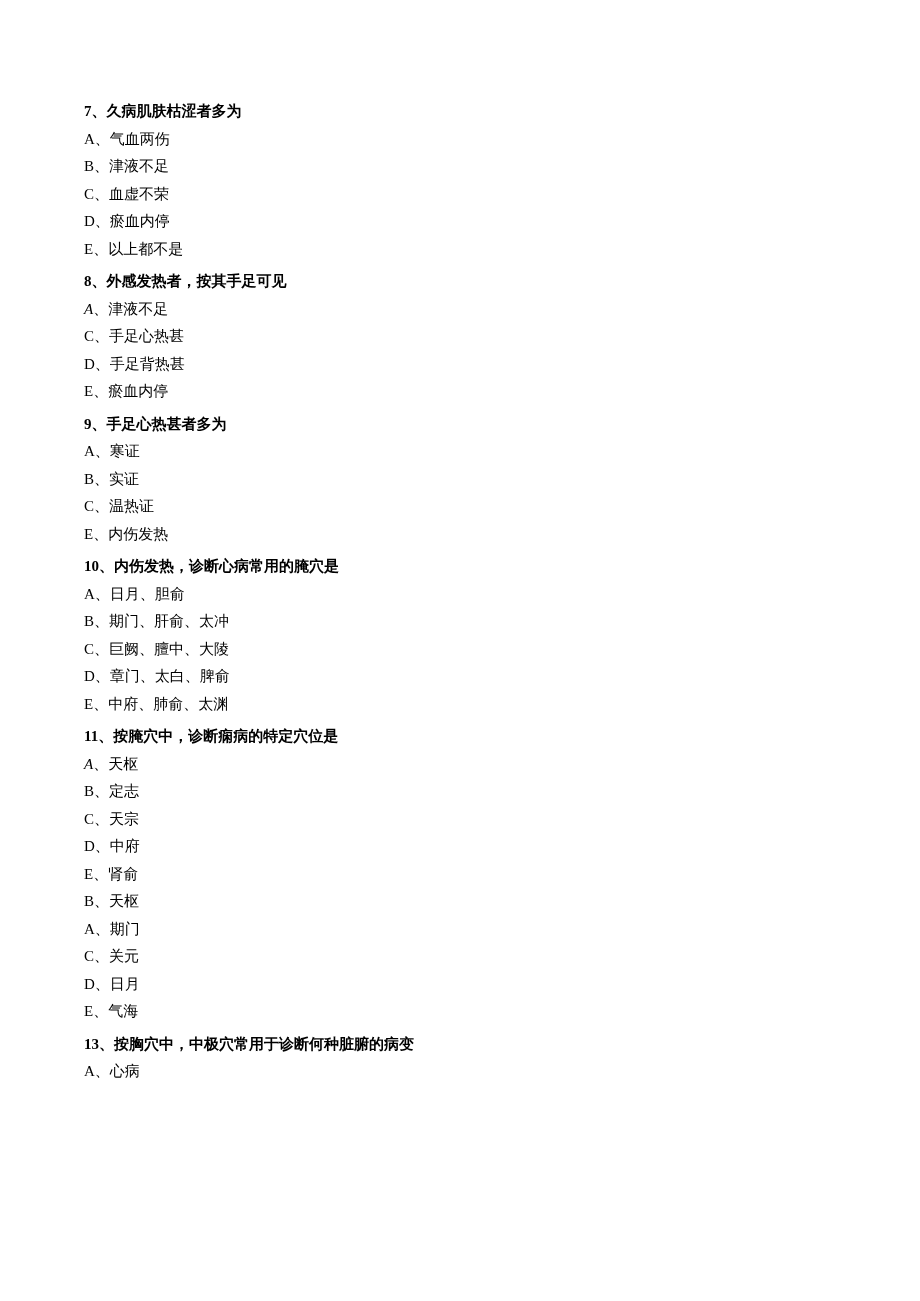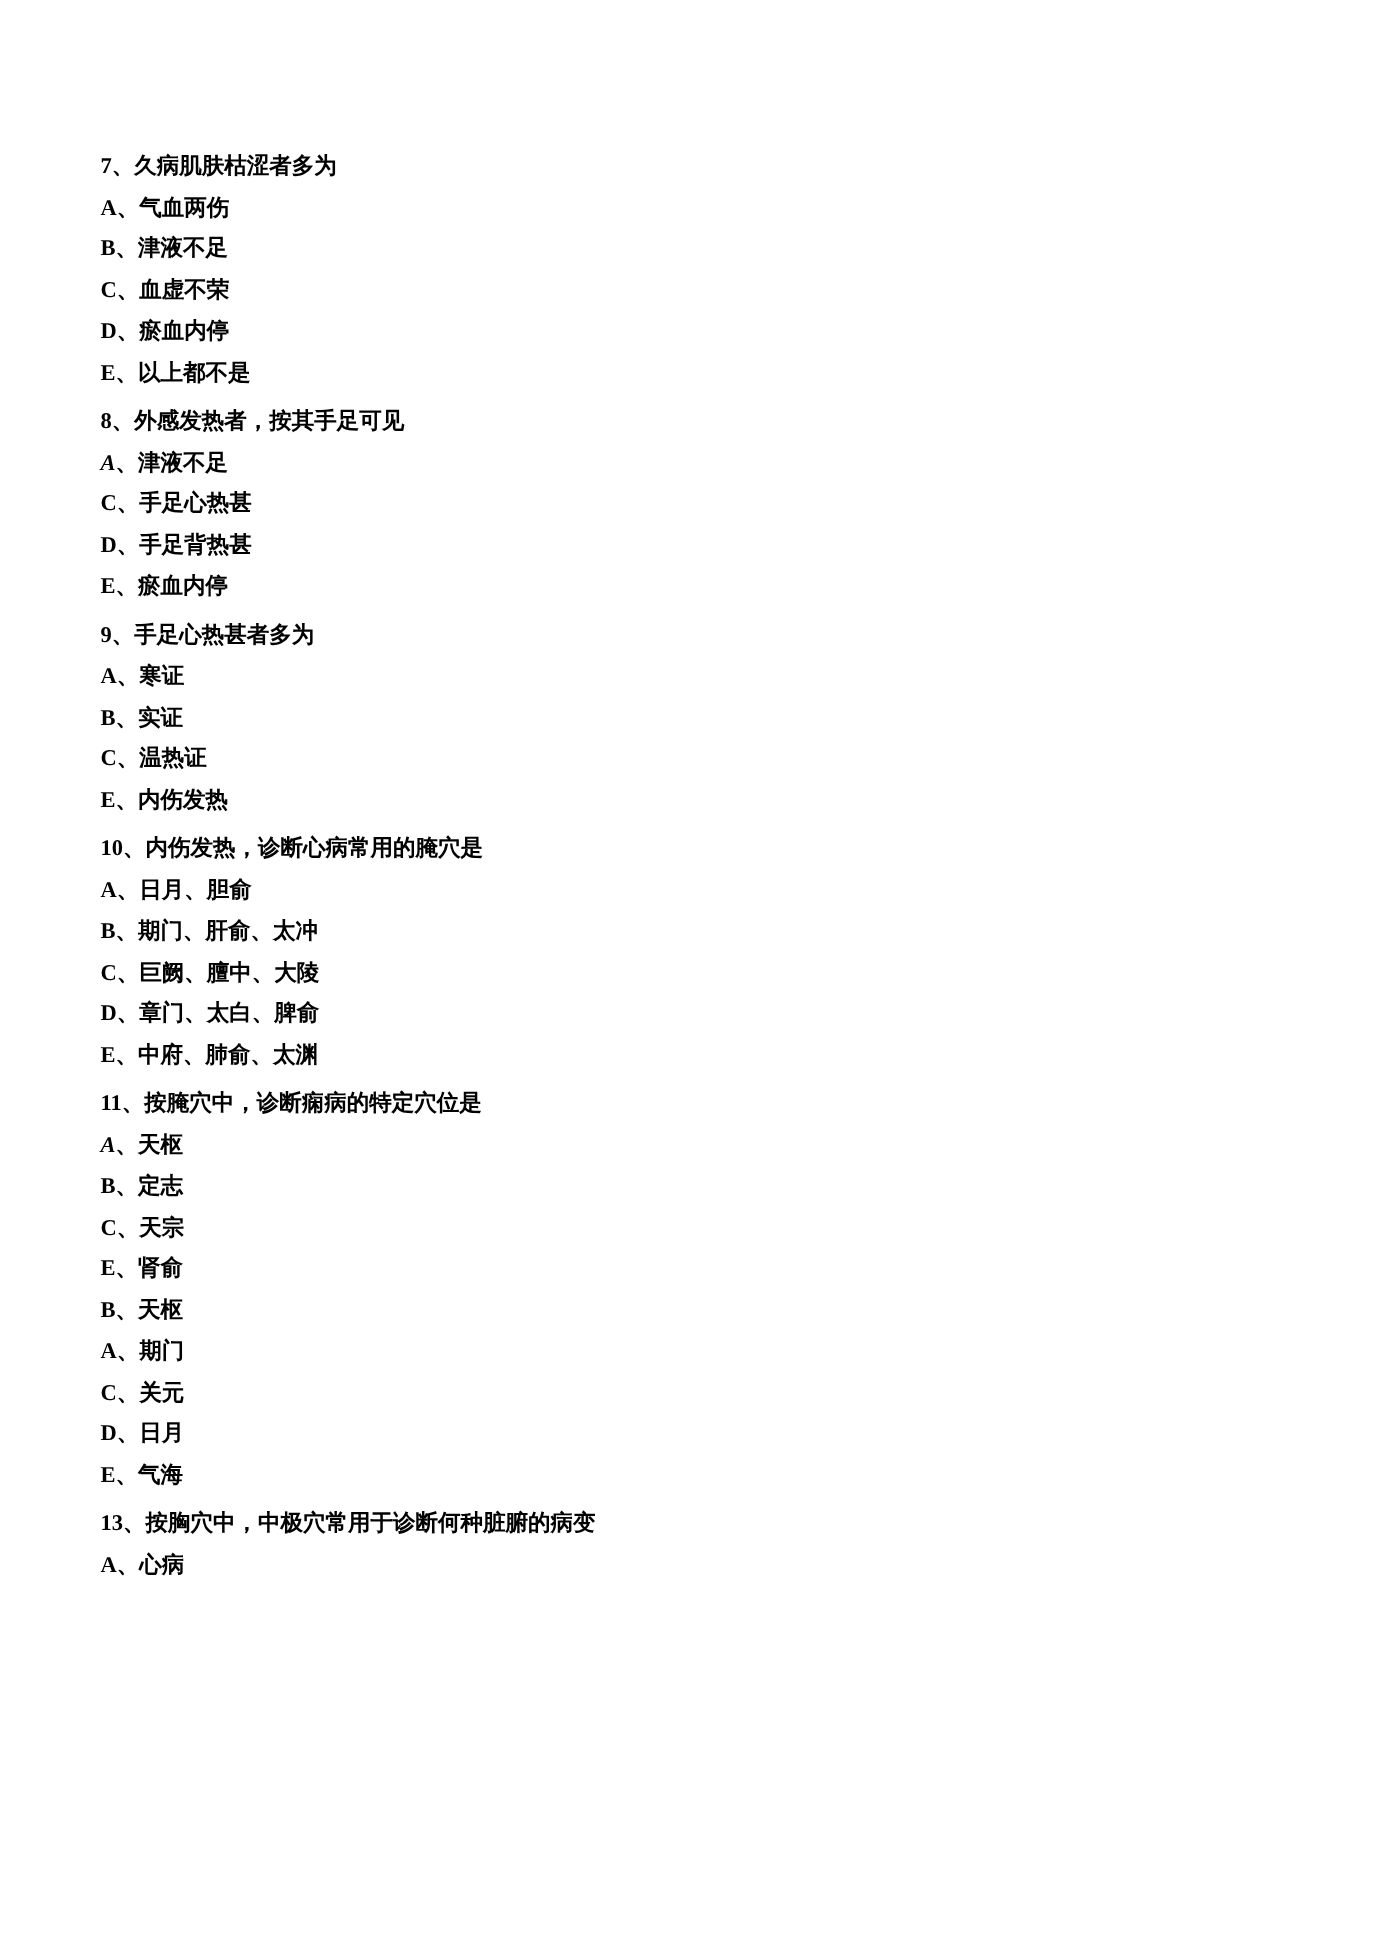--- a/index.html
+++ b/index.html
@@ -6,31 +6,31 @@
       margin: 0;
       padding: 0;
       background: #ffffff;
       font-family: "SimSun", "宋体", serif;
       font-size: 15px;
       color: #000000;
       line-height: 1.5;
       width: 920px;
     }
     .page {
-      padding: 90px 75px 60px 67px;
+      padding: 90px 75px 60px 84px;
     }
     .question-stem {
       font-weight: bold;
       margin-top: 10px;
       margin-bottom: 5px;
     }
     .option {
       margin-top: 5px;
       margin-bottom: 5px;
-      font-weight: bold;
+      font-weight: normal;
     }
     .qnum {
       font-weight: bold;
     }
   </style>
 </head>
 <body>
 
 <div class="page">
   <div id="questions-container">
@@ -53,20 +53,21 @@
       <div class="question-stem"><span class="qnum">10</span><span>、</span><span>内伤发热，诊断心病常用的腌穴是</span></div>
       <div class="option"><span>A</span><span>、</span><span>日月、胆俞</span></div>
       <div class="option"><span>B</span><span>、</span><span>期门、肝俞、太冲</span></div>
       <div class="option"><span>C</span><span>、</span><span>巨阙、膻中、大陵</span></div>
       <div class="option"><span>D</span><span>、</span><span>章门、太白、脾俞</span></div>
       <div class="option"><span>E</span><span>、</span><span>中府、肺俞、太渊</span></div>
       <div class="question-stem"><span class="qnum">11</span><span>、</span><span>按腌穴中，诊断痫病的特定穴位是</span></div>
       <div class="option"><span style="font-style: italic;">A</span><span>、</span><span>天枢</span></div>
       <div class="option"><span>B</span><span>、</span><span>定志</span></div>
       <div class="option"><span>C</span><span>、</span><span>天宗</span></div>
+      <div class="option"><span>D</span><span>、</span><span>中府</span></div>
       <div class="option"><span>E</span><span>、</span><span>肾俞</span></div>
       <div class="option"><span>B</span><span>、</span><span>天枢</span></div>
       <div class="option"><span>A</span><span>、</span><span>期门</span></div>
       <div class="option"><span>C</span><span>、</span><span>关元</span></div>
       <div class="option"><span>D</span><span>、</span><span>日月</span></div>
       <div class="option"><span>E</span><span>、</span><span>气海</span></div>
       <div class="question-stem"><span class="qnum">13</span><span>、</span><span>按胸穴中，中极穴常用于诊断何种脏腑的病变</span></div>
       <div class="option"><span>A</span><span>、</span><span>心病</span></div>
     </div>
 </div>

